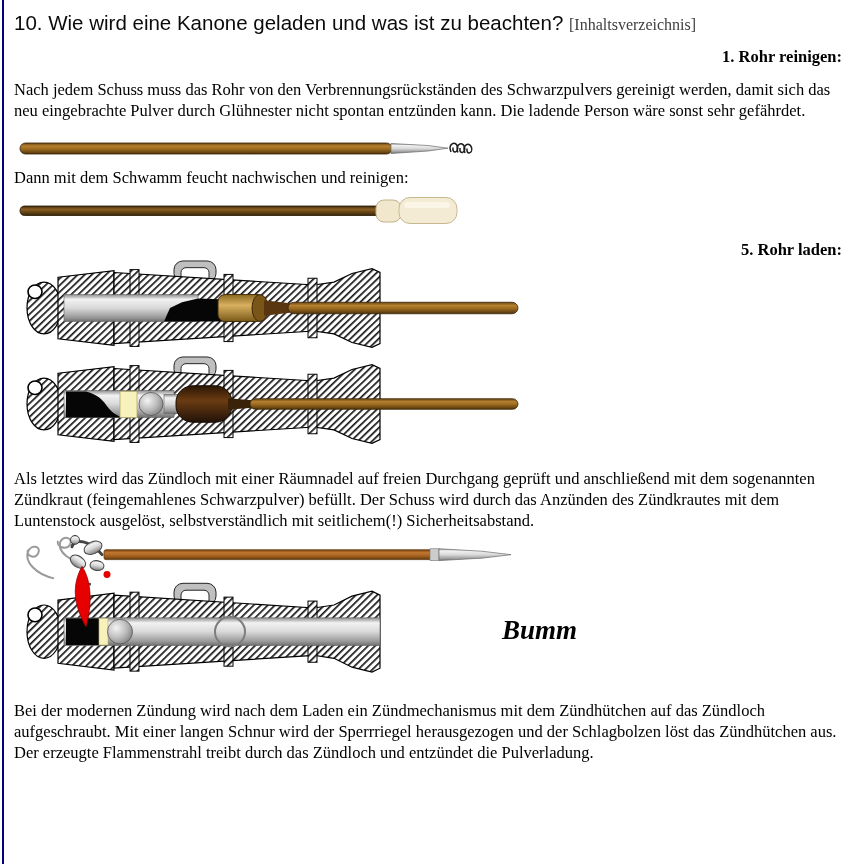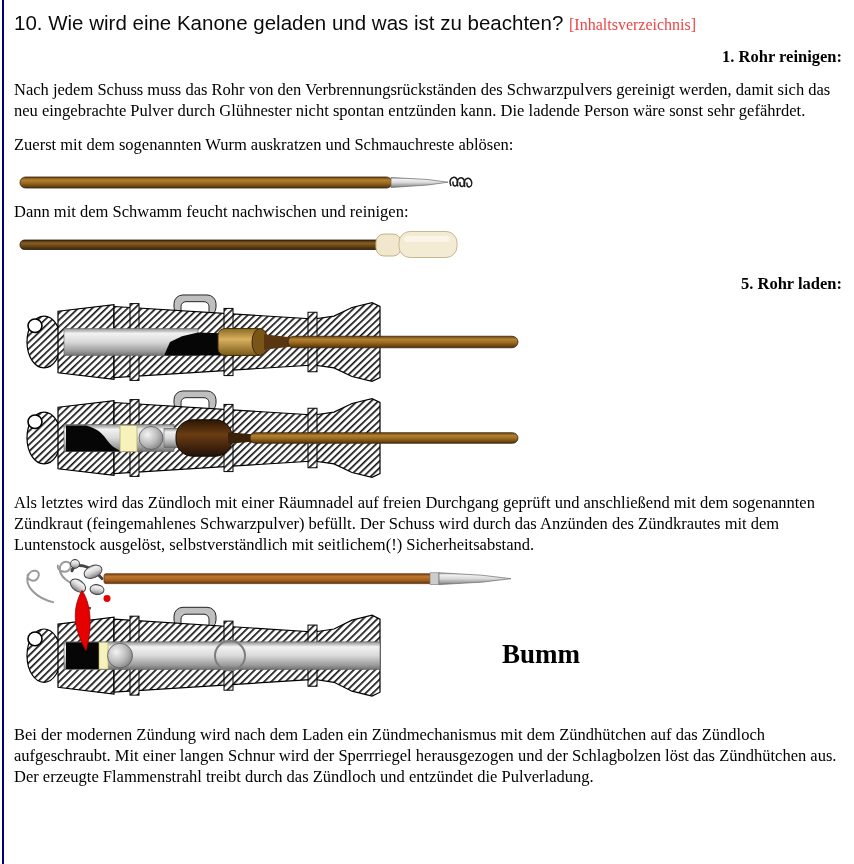--- a/index.html
+++ b/index.html
@@ -15,26 +15,26 @@
     margin-left:2px; border-left:2px solid #00007b;
     padding:10px 12px 0 10px;
   }
   .page-title {
     font-family:"Liberation Sans","DejaVu Sans",sans-serif;
     font-weight:400; font-size:20.5px; line-height:26px;
     margin:0 0 8px 0; color:#0b0b0b;
   }
   .toc-link {
     font-family:"Liberation Serif","DejaVu Serif",serif;
-    font-size:16px; color:#ef4444; text-decoration:none; cursor:pointer;
+    font-size:16px; color:#404040; text-decoration:none; cursor:pointer;
   }
   h2.sec-heading { font-size:16.5px; font-weight:bold; margin:0; line-height:21px;text-align:right; }
   p { margin:0 0 13px 0; line-height:21px; }
   p.after-head { margin-top:12px; }
-  figure { margin:0; padding:0; }
+  figure { margin:0; padding:0;font-style:italic; }
   .fig-worm   { margin:3px 0 5px 0; }
   .fig-sponge { margin:5px 0 12px 0; }
   .fig-cannon { margin:0; }
   .fig-firing { position:relative; width:645px; margin:0; }
   .boom {
     position:absolute; left:488px; top:84px;
     font-weight:bold; font-size:27px; line-height:30px;
     font-family:"Liberation Serif","DejaVu Serif",serif;
   }
   svg { display:block; }
@@ -105,21 +105,20 @@
 
 <div class="content">
 
   <h1 class="page-title"><span>10. Wie wird eine Kanone geladen und was ist zu beachten?</span>
     <a class="toc-link">[Inhaltsverzeichnis]</a>
   </h1>
 
   <h2 class="sec-heading">1. Rohr reinigen:</h2>
   <p class="after-head">Nach jedem Schuss muss das Rohr von den Verbrennungsrückständen des Schwarzpulvers gereinigt werden, damit sich das neu eingebrachte Pulver durch Glühnester nicht spontan entzünden kann. Die ladende Person wäre sonst sehr gefährdet.</p>
 
-  <p>Zuerst mit dem sogenannten Wurm auskratzen und Schmauchreste ablösen:</p>
 
   <figure class="fig-worm">
     <svg width="470" height="28" viewBox="0 0 470 28" aria-label="Wurm mit Korkenzieherspitze">
       <rect x="6" y="9" width="372" height="11" rx="5.5" fill="url(#wood1)" stroke="#35220a" stroke-width="0.8"></rect>
       <polygon points="377,9.5 414,11.5 434,14.2 414,17 377,19.5" fill="url(#steel)" stroke="#6a6a6a" stroke-width="0.7"></polygon>
       <g stroke="#1c1c1c" stroke-width="1.5" fill="none">
         <path d="M437,18 c-3.5,-8 4.5,-12 6.5,-5.5 c1.8,5.5 -5.5,8.5 -4.5,1"></path>
         <path d="M444,18.5 c-3.5,-8 4.5,-12 6.5,-5.5 c1.8,5.5 -5.5,8.5 -4.5,1"></path>
         <path d="M451,19 c-3.5,-8 4.5,-12 6.5,-5.5 c1.8,5.5 -5.5,8.5 -4.5,1"></path>
       </g>
@@ -159,21 +158,21 @@
       <path d="M52,37 L72,37 C96,44 88,56 108,64 L52,64 Z" fill="#060606"></path>
       <rect x="106" y="37" width="17" height="27" fill="#f7f2bb" stroke="#b5ab6a" stroke-width="0.8"></rect>
       <circle cx="137" cy="50" r="12" fill="url(#ballg)" stroke="#555" stroke-width="0.8"></circle>
       <rect x="150" y="40" width="14" height="20" fill="url(#steel)" stroke="#666" stroke-width="0.6"></rect>
       <rect x="162" y="31" width="56" height="38" rx="17" fill="url(#darkwood)" stroke="#140a02" stroke-width="1"></rect>
       <polygon points="214,44 238,46 238,54 214,56" fill="#3a2208"></polygon>
       <rect x="236" y="44.5" width="268" height="11" rx="5.5" fill="url(#wood1)" stroke="#35220a" stroke-width="0.8"></rect>
     </svg>
   </figure>
 
-  <p style="margin-top:6px;margin-bottom:0">Als letztes wird das Zündloch mit einer Räumnadel auf freien Durchgang geprüft und anschließend mit dem sogenannten Zündkraut (feingemahlenes Schwarzpulver) befüllt. Der Schuss wird durch das Anzünden des Zündkrautes mit dem Luntenstock ausgelöst, selbstverständlich mit seitlichem(!) Sicherheitsabstand.</p>
+  <p style="margin-top:16px;margin-bottom:0">Als letztes wird das Zündloch mit einer Räumnadel auf freien Durchgang geprüft und anschließend mit dem sogenannten Zündkraut (feingemahlenes Schwarzpulver) befüllt. Der Schuss wird durch das Anzünden des Zündkrautes mit dem Luntenstock ausgelöst, selbstverständlich mit seitlichem(!) Sicherheitsabstand.</p>
 
   <figure class="fig-firing">
     <svg width="640" height="150" viewBox="0 0 640 152" preserveAspectRatio="none" aria-label="Luntenstock mit brennender Lunte am Zündloch der geladenen Kanone">
 
       <g transform="translate(0,52)">
         <use href="#cannon-body"></use>
         <rect x="50" y="36" width="316" height="28" fill="url(#steel)" stroke="#5f5f5f" stroke-width="0.6"></rect>
         <circle cx="216" cy="50" r="15" fill="none" stroke="#7d7d7d" stroke-width="2"></circle>
         <rect x="52" y="36.5" width="33" height="27" fill="#060606"></rect>
         <rect x="85" y="36.5" width="9" height="27" fill="#f7f2bb" stroke="#b5ab6a" stroke-width="0.6"></rect>

